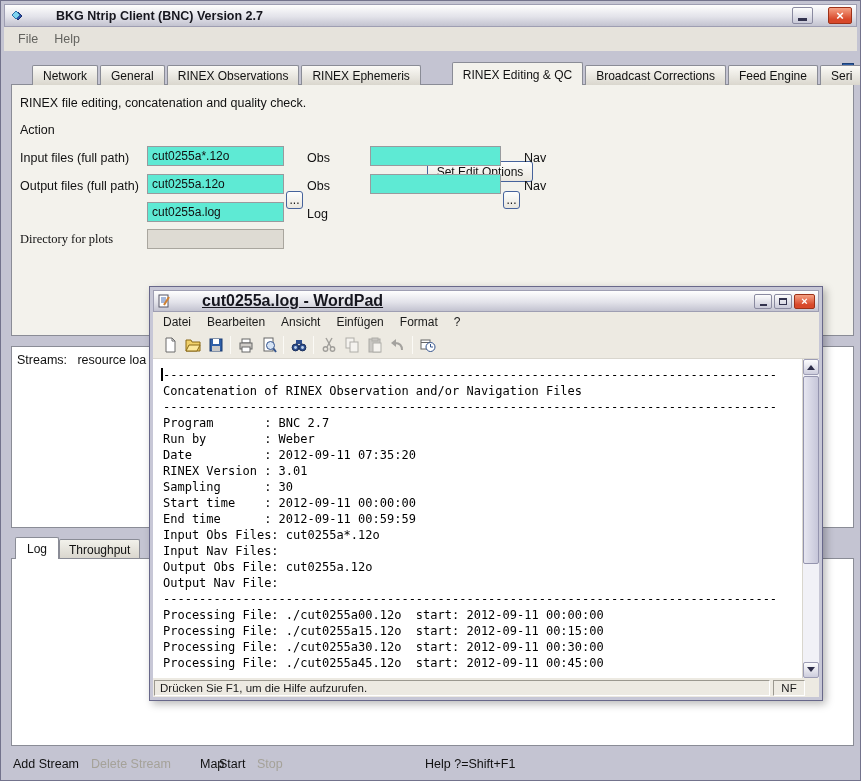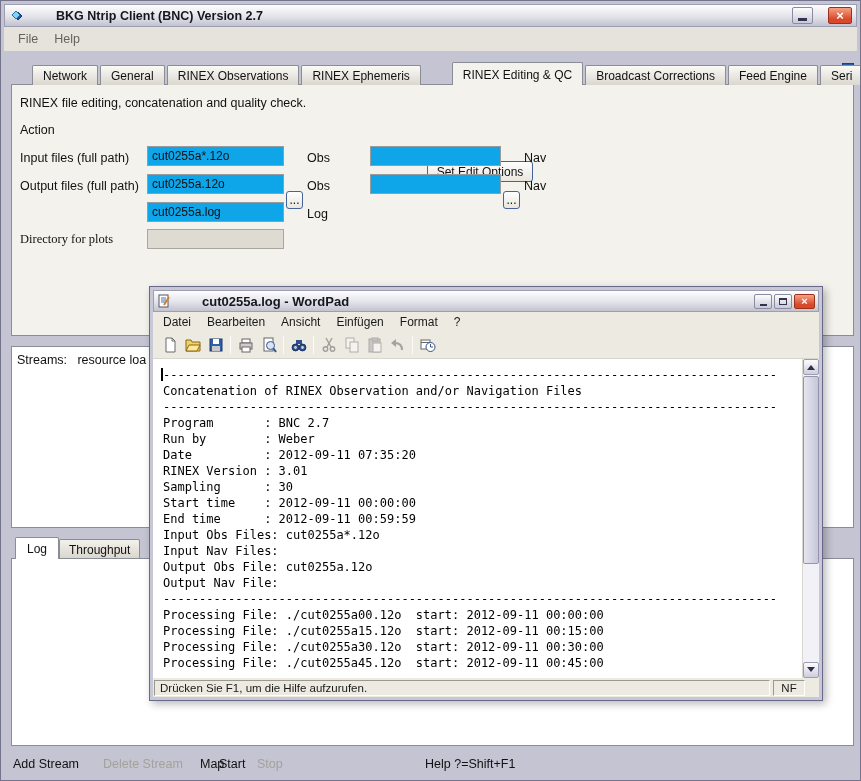--- a/index.html
+++ b/index.html
@@ -40,21 +40,21 @@
   .tab-scroll { top:62px; width:12px; height:21px; display:flex; align-items:center; justify-content:center; }
   #tab-scroll-left { left:828px; }
   #tab-scroll-right { left:841px; background:#2B5CA5; border:1px solid #1D4076; }
   .tri-left  { width:0; height:0; border:5px solid transparent; border-right-color:#26262E; border-left:none; }
   .tri-right { width:0; height:0; border:5px solid transparent; border-left-color:#fff; border-right:none; }
 
   
   #panel { left:10px; top:83px; width:843px; height:252px; background:#F3F2EC;
     border:1px solid #8A8C96; z-index:1; }
   .lbl { font-size:12.5px; color:#111; white-space:nowrap; }
-  .field { background:#0ea5e9; border:1px solid #989B9E; height:20px; font-size:12px;
+  .field { background:#5eead4; border:1px solid #989B9E; height:20px; font-size:12px;
     padding:0 4px; font-family:"Liberation Sans",sans-serif; color:#111; }
   .field:disabled { background:#DEDBD3; border-color:#A9A69E; }
   .combo { background:#fff; border:1px solid #989B9E; display:flex; }
   .combo-text { flex:1; font-size:12px; padding:2px 0 0 4px; white-space:nowrap; overflow:hidden; }
   .combo-btn { width:17px; background:linear-gradient(#F8F7F3,#DCD9D0); border-left:1px solid #989B9E;
     display:flex; align-items:center; justify-content:center; }
   .tri-down { width:0; height:0; border:4px solid transparent; border-top:5px solid #26262E; margin-top:4px; }
   .push-btn { background:linear-gradient(#FEFEFD,#E9E6DE); border:1px solid #46639C;
     border-radius:3px; font-size:12px; font-family:"Liberation Sans",sans-serif;
     display:flex; align-items:center; justify-content:center; color:#111;margin-top:44px; }
@@ -73,21 +73,21 @@
   #footer { left:0; top:748px; right:0; height:30px; }
   .foot-item { position:absolute; top:8px; font-size:12.5px; white-space:nowrap; }
   .foot-item.disabled { color:#A5A299; }
 
   
   #wordpad { left:148px; top:285px; width:674px; height:415px; z-index:10;
     border:1px solid #68688A; background:#C7C7D6; padding:3px;
     box-shadow:3px 3px 8px rgba(0,0,0,.28); display:flex; flex-direction:column; }
   #wp-titlebar { height:22px; background:linear-gradient(#FEFEFE,#E3E3EA 55%,#C3C3D0);
     border:1px solid #9E9EB2; display:flex; align-items:center; padding:0 3px; flex:0 0 22px; }
-  #wp-titlebar .title-text { font-size:13px; }
+  #wp-titlebar .title-text { font-size:16px;text-decoration:underline; }
   #wp-titlebar .tb-btn { width:18px; height:15px; margin-left:2px; }
   #wp-titlebar .tb-btn.close { width:21px; margin-left:2px; font-size:11px; }
   #wp-titlebar .glyph-min { width:7px; height:2px; margin-top:7px; }
   #wp-titlebar .glyph-max { width:8px; height:7px; }
   #wp-menubar { height:20px; background:#EDEAE2; display:flex; align-items:center; padding-left:2px; flex:0 0 20px; }
   #wp-menubar .menu-item { color:#1A1A1A; font-size:12px; padding:2px 8px; }
   #wp-toolbar { height:27px; background:#EDEAE2; display:flex; align-items:center;
     padding-left:5px; flex:0 0 27px; border-bottom:1px solid #D9D6CE; }
   .ticon { width:23px; height:21px; display:flex; align-items:center; justify-content:center; border-radius:2px; }
   .ticon.disabled { filter:grayscale(1); opacity:.45; }
@@ -187,21 +187,21 @@
   <div id="streams-box" class="abs">
     <span id="streams-label" class="abs">Streams:   resource loa</span>
   </div>
 
   <div id="tab-log" class="abs btab">Log</div>
   <div id="tab-throughput" class="abs btab">Throughput</div>
   <div id="bottom-area" class="abs"></div>
 
   <div id="footer" class="abs">
     <span class="foot-item" style="left:12px;">Add Stream</span>
-    <span class="foot-item disabled" style="left:90px;margin-left:12px;">Delete Stream</span>
+    <span class="foot-item disabled" style="left:90px;">Delete Stream</span>
     <span class="foot-item" style="left:199px;">Map</span>
     <span class="foot-item" style="left:218px;">Start</span>
     <span class="foot-item disabled" style="left:256px;">Stop</span>
     <span class="foot-item" style="left:424px;">Help ?=Shift+F1</span>
   </div>
 
   <div id="wordpad" class="abs">
 
     <div id="wp-titlebar">
       <span>

